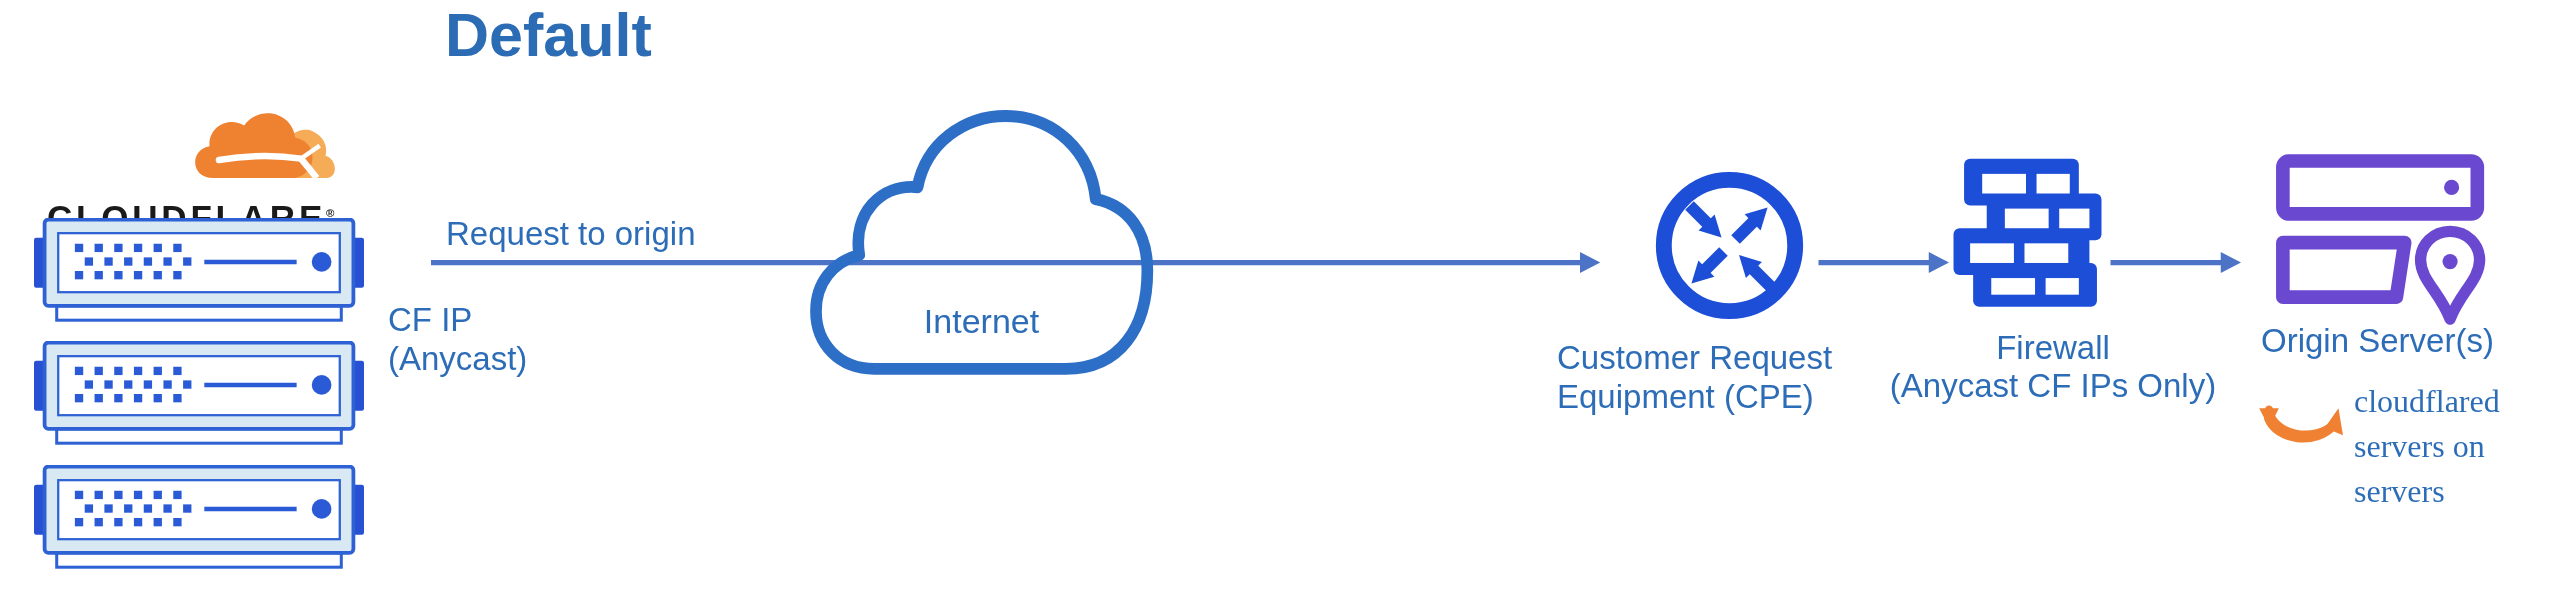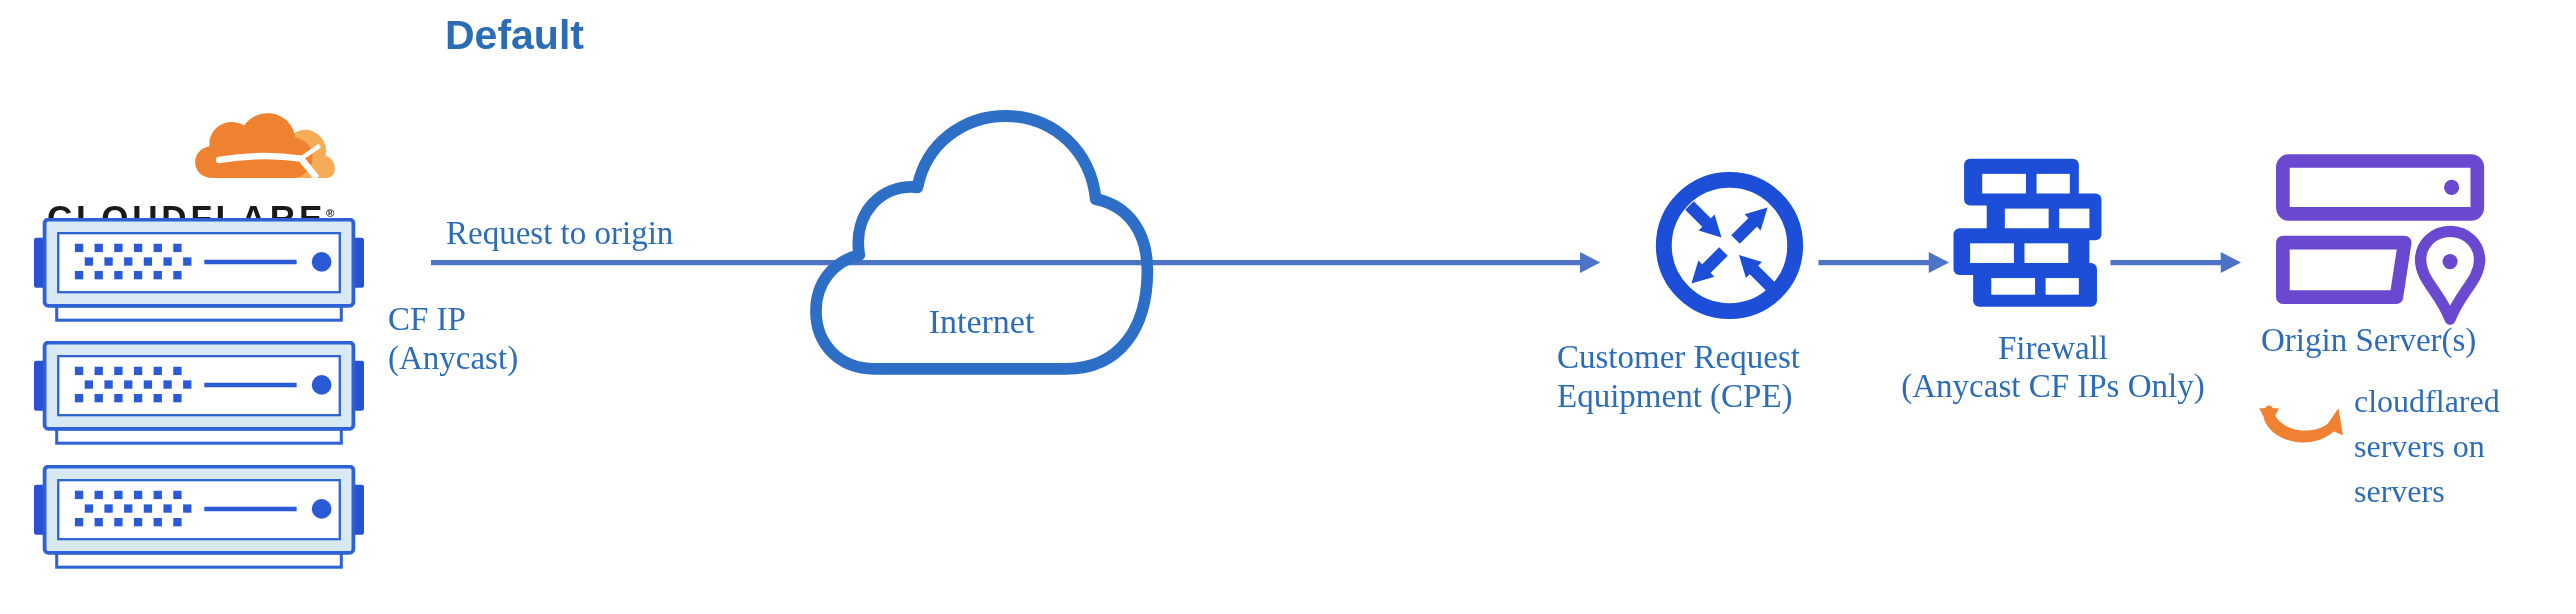--- a/index.html
+++ b/index.html
@@ -18,25 +18,25 @@
     --logo-orange-light:#f6ab57;
     --wordmark-black:#1a1a1a;
   }
   html,body{margin:0;padding:0;background:#ffffff;}
   .stage{
     position:relative;width:2576px;height:614px;background:#ffffff;overflow:hidden;
     font-family:"Liberation Sans",sans-serif;
   }
   .abs{position:absolute;}
   .page-title{
-    font-size:41px;font-weight:600;color:var(--title-blue);
+    font-size:61px;font-weight:600;color:var(--title-blue);
     line-height:70px;white-space:nowrap;
   }
   .lbl{
-    font-size:33px;color:var(--label-blue);line-height:39px;white-space:nowrap;font-family:Liberation Serif, serif;
+    font-size:33px;color:var(--label-blue);line-height:39px;white-space:nowrap;
   }
   .lbl-center{text-align:center;}
   .note{font-size:32px;color:var(--label-blue);line-height:45px;white-space:nowrap;font-family:Liberation Serif, serif;}
   .wordmark{
     font-size:35px;font-weight:900;letter-spacing:3.8px;color:var(--wordmark-black);
     white-space:nowrap;
     margin-top:16px;
   }
   .wordmark sup{font-size:11.4px;font-weight:700;vertical-align:super;letter-spacing:0;}
   

